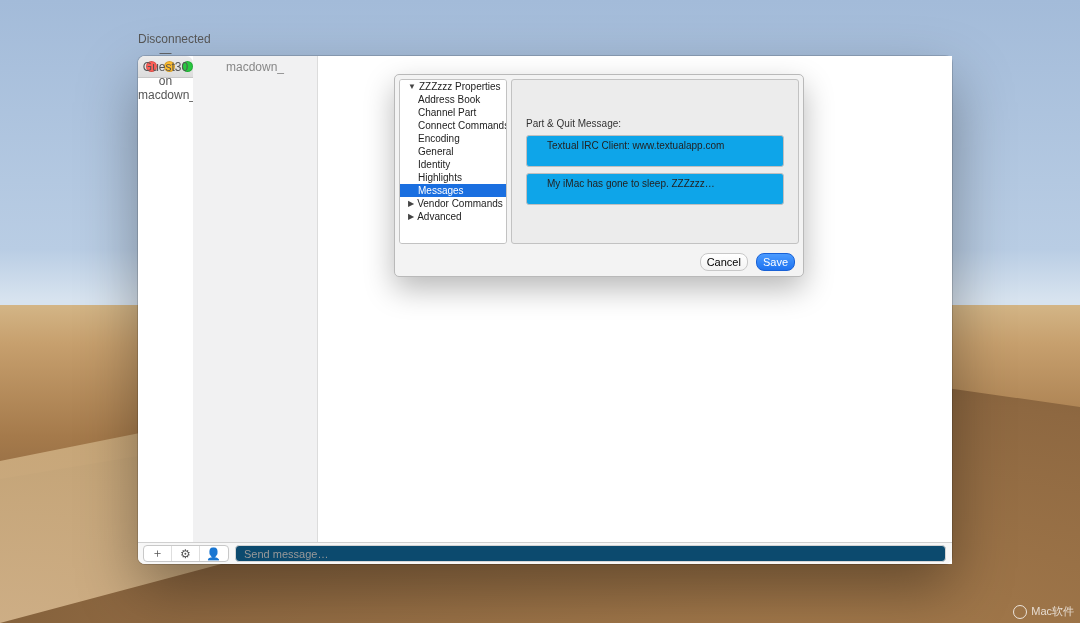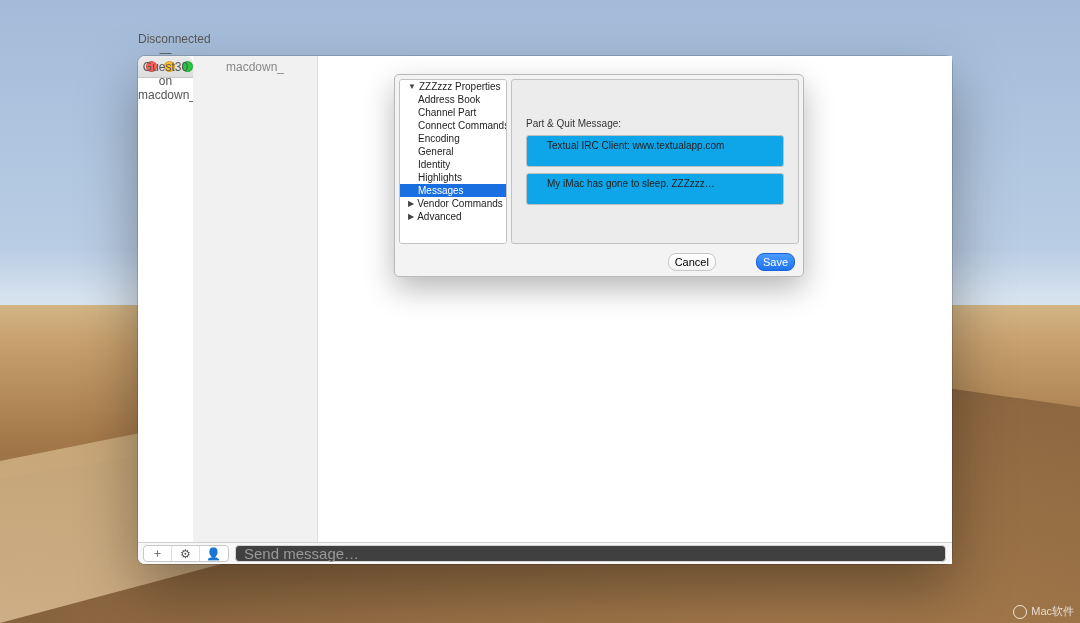--- a/index.html
+++ b/index.html
@@ -51,40 +51,40 @@
   .chat-area { flex:1; background:#fff; display:flex; flex-direction:column; }
   .chat-content { flex:1; }
   .bottombar {
     height:22px; border-top:1px solid #d0d0d0; background:#f7f7f7;
     display:flex; align-items:stretch; position:absolute; left:0; right:0; bottom:0;
     border-radius:0 0 7px 7px;
   }
   .bb-seg { display:flex; border:1px solid #c8c8c8; border-radius:4px; margin:2px 0 2px 5px; background:#fff; overflow:hidden;}
   .bb-btn { width:28px; display:flex; align-items:center; justify-content:center; font-size:12px; color:#555; border-right:1px solid #dedede; cursor:default;}
   .bb-btn:last-child{border-right:none;}
-  .msg-input { flex:1; margin:2px 6px; border:1px solid #d4d4d4; border-radius:4px; background:#404040; font-size:15px; color:#999; padding:0 8px; display:flex; align-items:center;}
+  .msg-input { flex:1; margin:2px 6px; border:1px solid #d4d4d4; border-radius:4px; background:#0c4a6e; font-size:11px; color:#999; padding:0 8px; display:flex; align-items:center;}
   
   .dialog {
     position:absolute; left:201px; top:18px; width:410px; height:203px;
     background:#f3f3f3; border:1px solid #b9b9b9; border-radius:5px;
     box-shadow: 0 12px 30px rgba(0,0,0,.28);
     display:flex; flex-direction:column;
   }
   .dialog-body { flex:1; display:flex; padding:0; }
   .tree { width:108px; background:#fff; border:1px solid #c2c2c2; border-radius:3px; margin:4px; overflow:auto; }
   .tree-item { font-size:10px; color:#222; padding:1px 4px 1px 18px; white-space:nowrap; cursor:default;}
   .tree-item.group { padding-left:8px; display:flex; align-items:center; gap:3px;}
   .tree-item.group .arrow{ font-size:8px; color:#444;}
   .tree-item.selected { background:#1a6fe0; color:#fff;}
   .panel { flex:1; background:#ececec; border:1px solid #c2c2c2; border-radius:3px; margin:4px 4px 4px 0; padding:12px 14px; display:flex; flex-direction:column; gap:6px;justify-content:center;}
   .panel-label{ font-size:10px; color:#333;}
   .panel textarea { width:100%; height:32px; border:1px solid #bfbfbf; border-radius:3px; background:#0ea5e9; font-size:10px; padding:4px 20px; font-family:inherit; resize:none; color:#222;}
   .dialog-footer { height:28px; display:flex; justify-content:flex-end; align-items:center; gap:8px; padding:0 8px;}
   .btn { font-size:11px; padding:2px 6px; border-radius:8px; border:1px solid #c8c8c8; background:linear-gradient(#fff,#f3f3f3); cursor:default;}
-  .btn.primary { background:linear-gradient(#4a9bff,#1e73f0); border-color:#1861d6; color:#fff;margin-left:32px;}
+  .btn.primary { background:linear-gradient(#4a9bff,#1e73f0); border-color:#1861d6; color:#fff;}
   .watermark { position:absolute; right:6px; bottom:4px; color:rgba(255,255,255,.75); font-size:11px; display:flex; align-items:center; gap:4px;text-align:center;}
   .watermark .ring{ width:14px; height:14px; border:1.5px solid rgba(255,255,255,.8); border-radius:50%; display:inline-block;}
 </style>
 </head>
 <body>
 
 <div class="desktop">
   <div class="dune"></div>
   <div class="dune2"></div>
 

